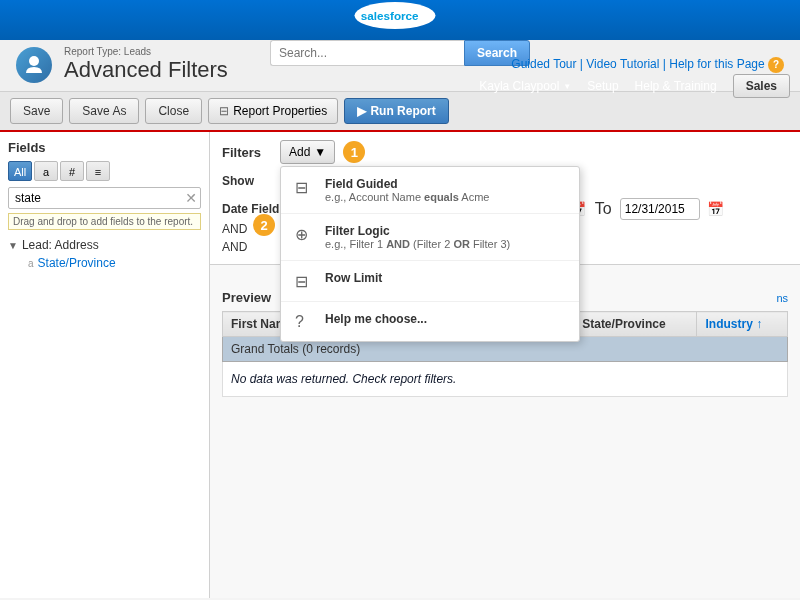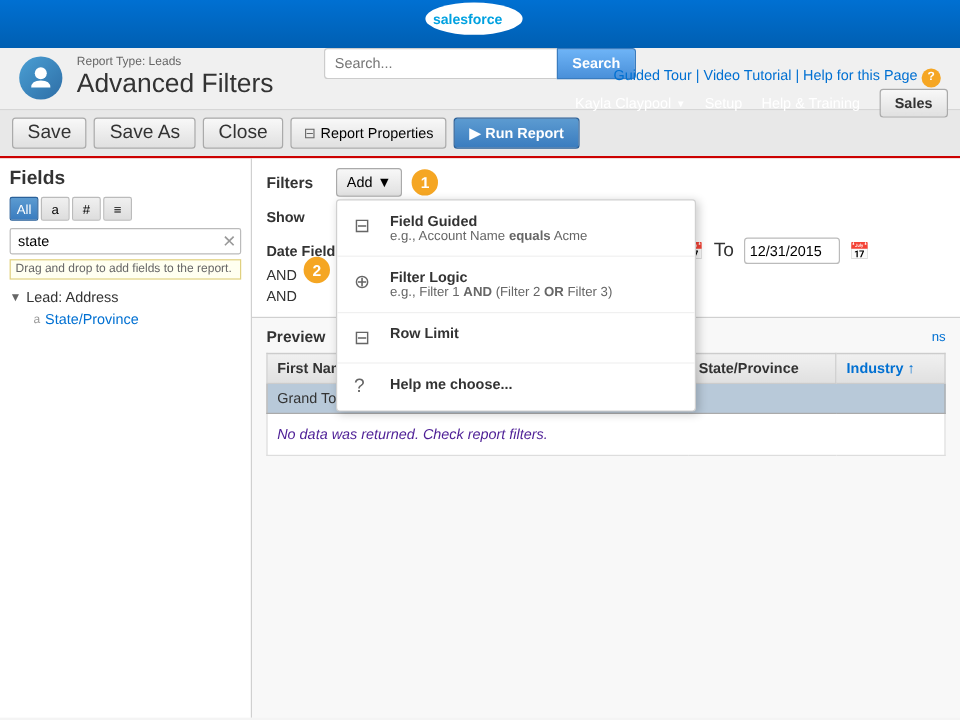--- a/index.html
+++ b/index.html
@@ -144,21 +144,21 @@
       display: flex;
       align-items: center;
       gap: 6px;
     }
     .toolbar-btn {
       height: 26px;
       padding: 0 12px;
       background: linear-gradient(to bottom, #f8f8f8, #e0e0e0);
       border: 1px solid #aaa;
       color: #333;
-      font-size: 16px;
+      font-size: 12px;
       cursor: pointer;
       border-radius: 3px;
     }
     .report-props-btn {
       display: flex;
       align-items: center;
       gap: 4px;
       height: 26px;
       padding: 0 10px;
       background: linear-gradient(to bottom, #f8f8f8, #e0e0e0);
@@ -191,21 +191,21 @@
     
     .sidebar {
       width: 210px;
       background: white;
       border-right: 1px solid #d0d0d0;
       display: flex;
       flex-direction: column;
       padding: 8px;
     }
     .sidebar-title {
-      font-size: 16px;
+      font-size: 13px;
       font-weight: bold;
       color: #333;
       margin-bottom: 6px;
     }
     .fields-filter-btns {
       display: flex;
       gap: 2px;
       margin-bottom: 6px;
     }
     .filter-btn {
@@ -285,20 +285,21 @@
       color: #999;
     }
 
     
     .content-area {
       flex: 1;
       display: flex;
       flex-direction: column;
       background: #f8f8f8;
       overflow: hidden;
+      gap: 17px;
     }
 
     
     .filters-section {
       background: white;
       padding: 8px 12px;
       border-bottom: 1px solid #d0d0d0;
     }
     .filters-row {
       display: flex;
@@ -492,21 +493,21 @@
     }
     .grand-totals-row td {
       background: #b8c9d9;
       color: #333;
       padding: 5px 8px;
       font-size: 12px;
       border: 1px solid #aaa;
     }
     .no-data-row td {
       padding: 10px 8px;
-      color: #4c1d95;
+      color: #0f172a;
       font-style: italic;
       background: white;
       border: 1px solid #ddd;
     }
   </style>
 </head>
 <body>
 
 <div class="top-nav">
   <div class="logo-area">

